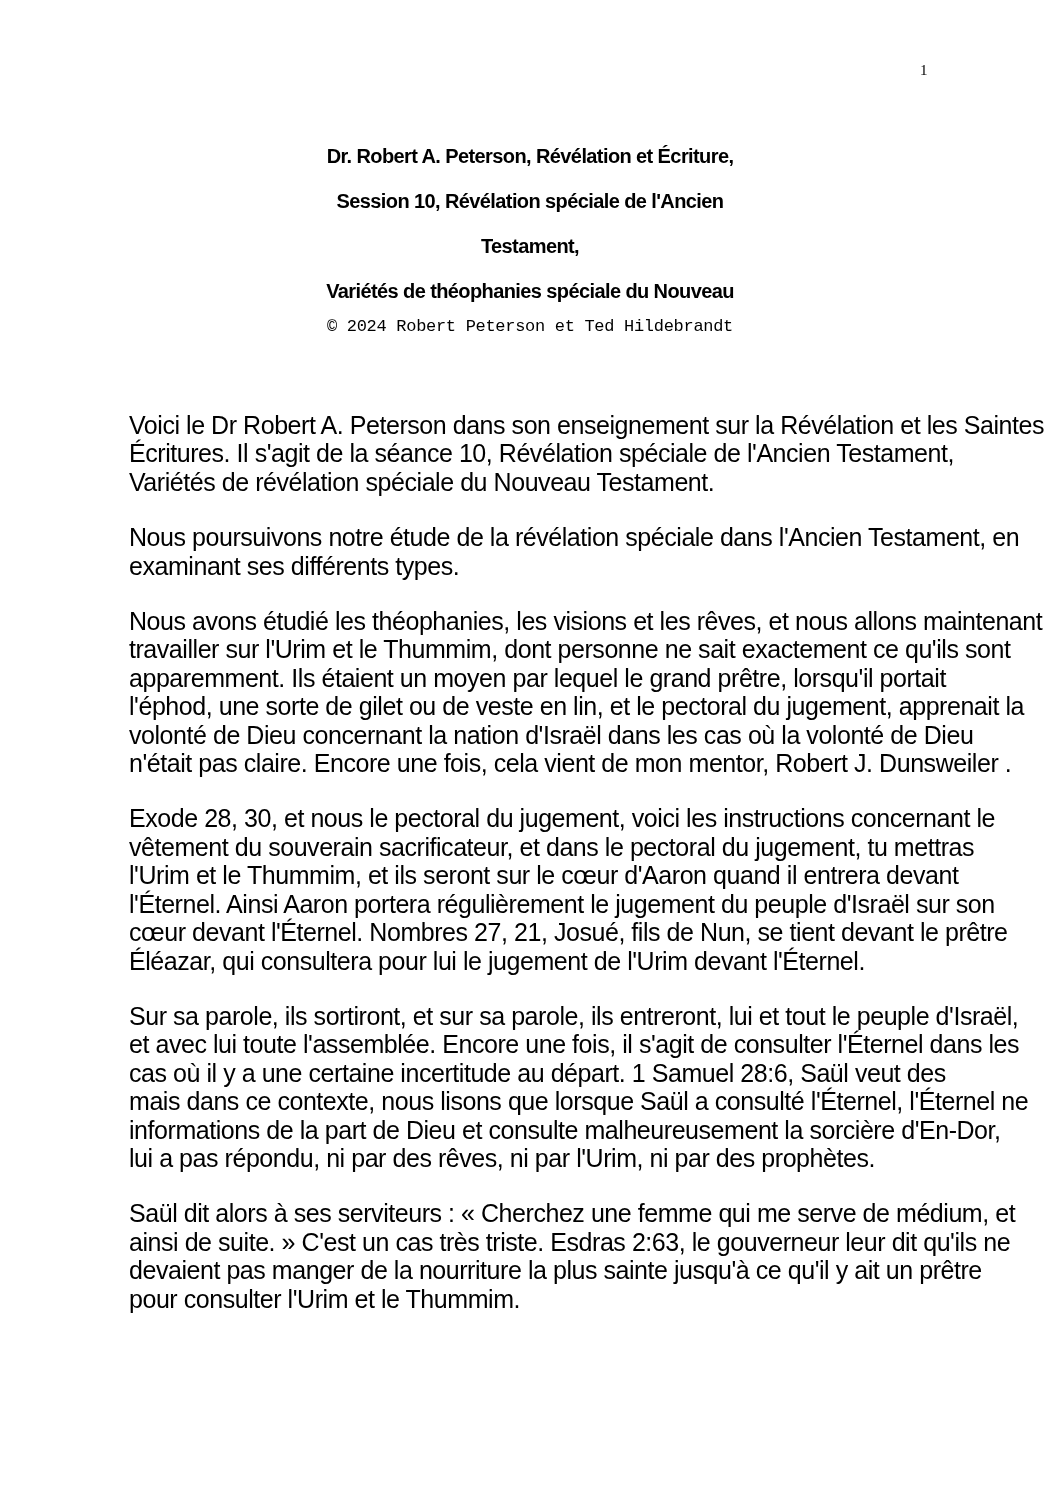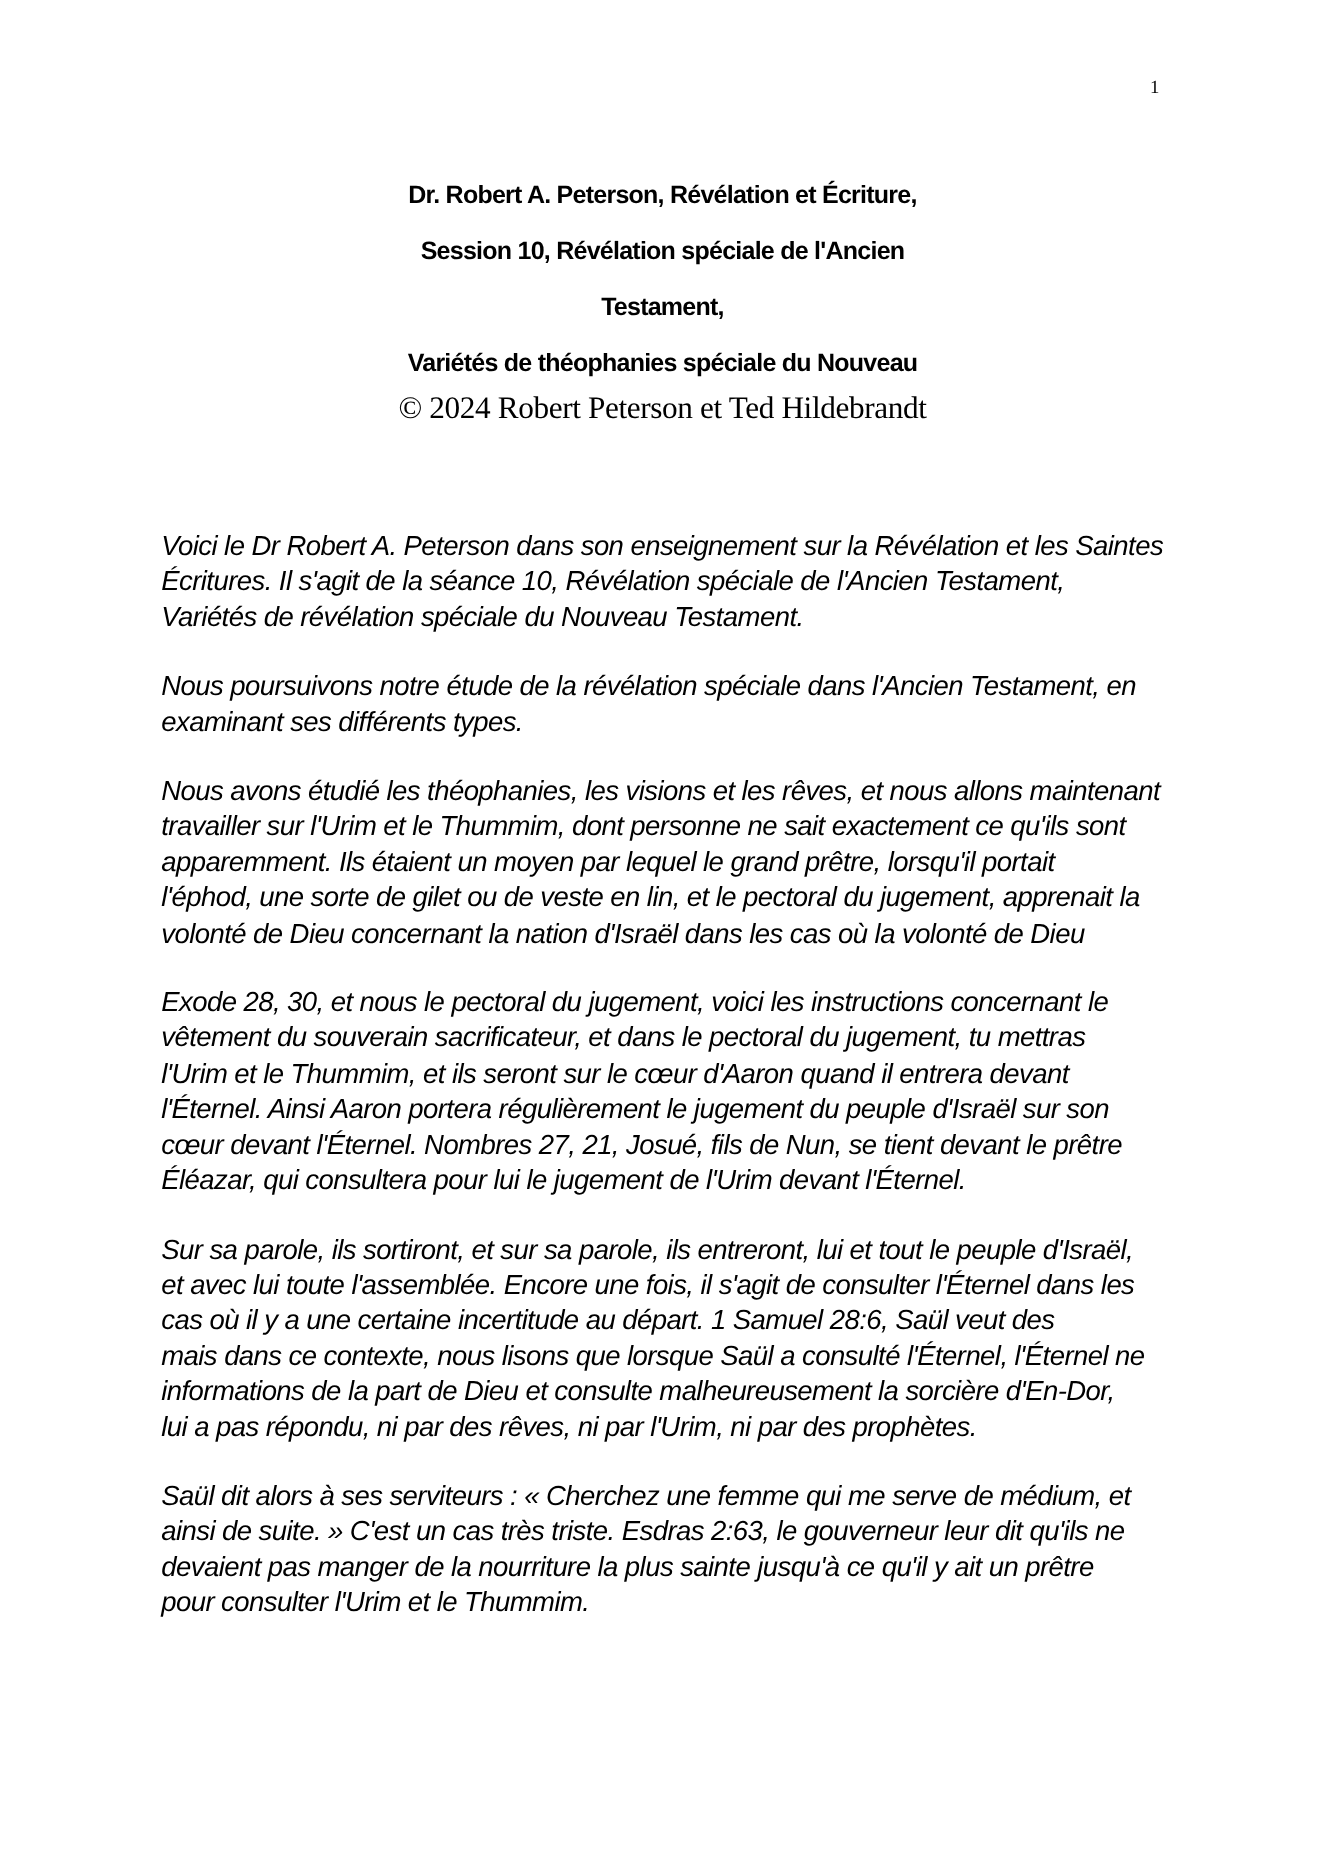--- a/index.html
+++ b/index.html
@@ -32,40 +32,39 @@
     }
     .title-line {
       font-family: "Liberation Sans", sans-serif;
       font-weight: bold;
       font-size: 20px;
       line-height: 45px;
       letter-spacing: -0.6px;
       margin: 0;
     }
     .copyright {
-      font-family: Liberation Serif, serif;
-      font-size: 25px;
+      font-family: Liberation Mono, monospace;
+      font-size: 17px;
       line-height: 26px;
       margin-top: 0px;
       letter-spacing: -0.3px;
     }
     .body {
       position: absolute;
       top: 411px;
       left: 129px;
       width: 810px;
     }
     .para {
       font-family: "Liberation Sans", sans-serif;
-      font-size: 22px;
+      font-size: 25px;
       line-height: 28.4px;
       letter-spacing: -0.45px;
-      margin: 12px 0 27px 0;
+      margin: 0 0 27px 0;
       white-space: nowrap;
-      font-style: italic;
     }
     .para .ln {
       display: block;
     }
   </style>
 </head>
 <body>
 
 <div class="page-number">1</div>
 
@@ -86,20 +85,21 @@
   <p class="para">
     <span class="ln">Nous poursuivons notre étude de la révélation spéciale dans l'Ancien Testament, en</span>
     <span class="ln">examinant ses différents types.</span>
   </p>
   <p class="para">
     <span class="ln">Nous avons étudié les théophanies, les visions et les rêves, et nous allons maintenant</span>
     <span class="ln">travailler sur l'Urim et le Thummim, dont personne ne sait exactement ce qu'ils sont</span>
     <span class="ln">apparemment. Ils étaient un moyen par lequel le grand prêtre, lorsqu'il portait</span>
     <span class="ln">l'éphod, une sorte de gilet ou de veste en lin, et le pectoral du jugement, apprenait la</span>
     <span class="ln">volonté de Dieu concernant la nation d'Israël dans les cas où la volonté de Dieu</span>
+    <span class="ln">n'était pas claire. Encore une fois, cela vient de mon mentor, Robert J. Dunsweiler .</span>
   </p>
   <p class="para">
     <span class="ln">Exode 28, 30, et nous le pectoral du jugement, voici les instructions concernant le</span>
     <span class="ln">vêtement du souverain sacrificateur, et dans le pectoral du jugement, tu mettras</span>
     <span class="ln">l'Urim et le Thummim, et ils seront sur le cœur d'Aaron quand il entrera devant</span>
     <span class="ln">l'Éternel. Ainsi Aaron portera régulièrement le jugement du peuple d'Israël sur son</span>
     <span class="ln">cœur devant l'Éternel. Nombres 27, 21, Josué, fils de Nun, se tient devant le prêtre</span>
     <span class="ln">Éléazar, qui consultera pour lui le jugement de l'Urim devant l'Éternel.</span>
   </p>
   <p class="para">

